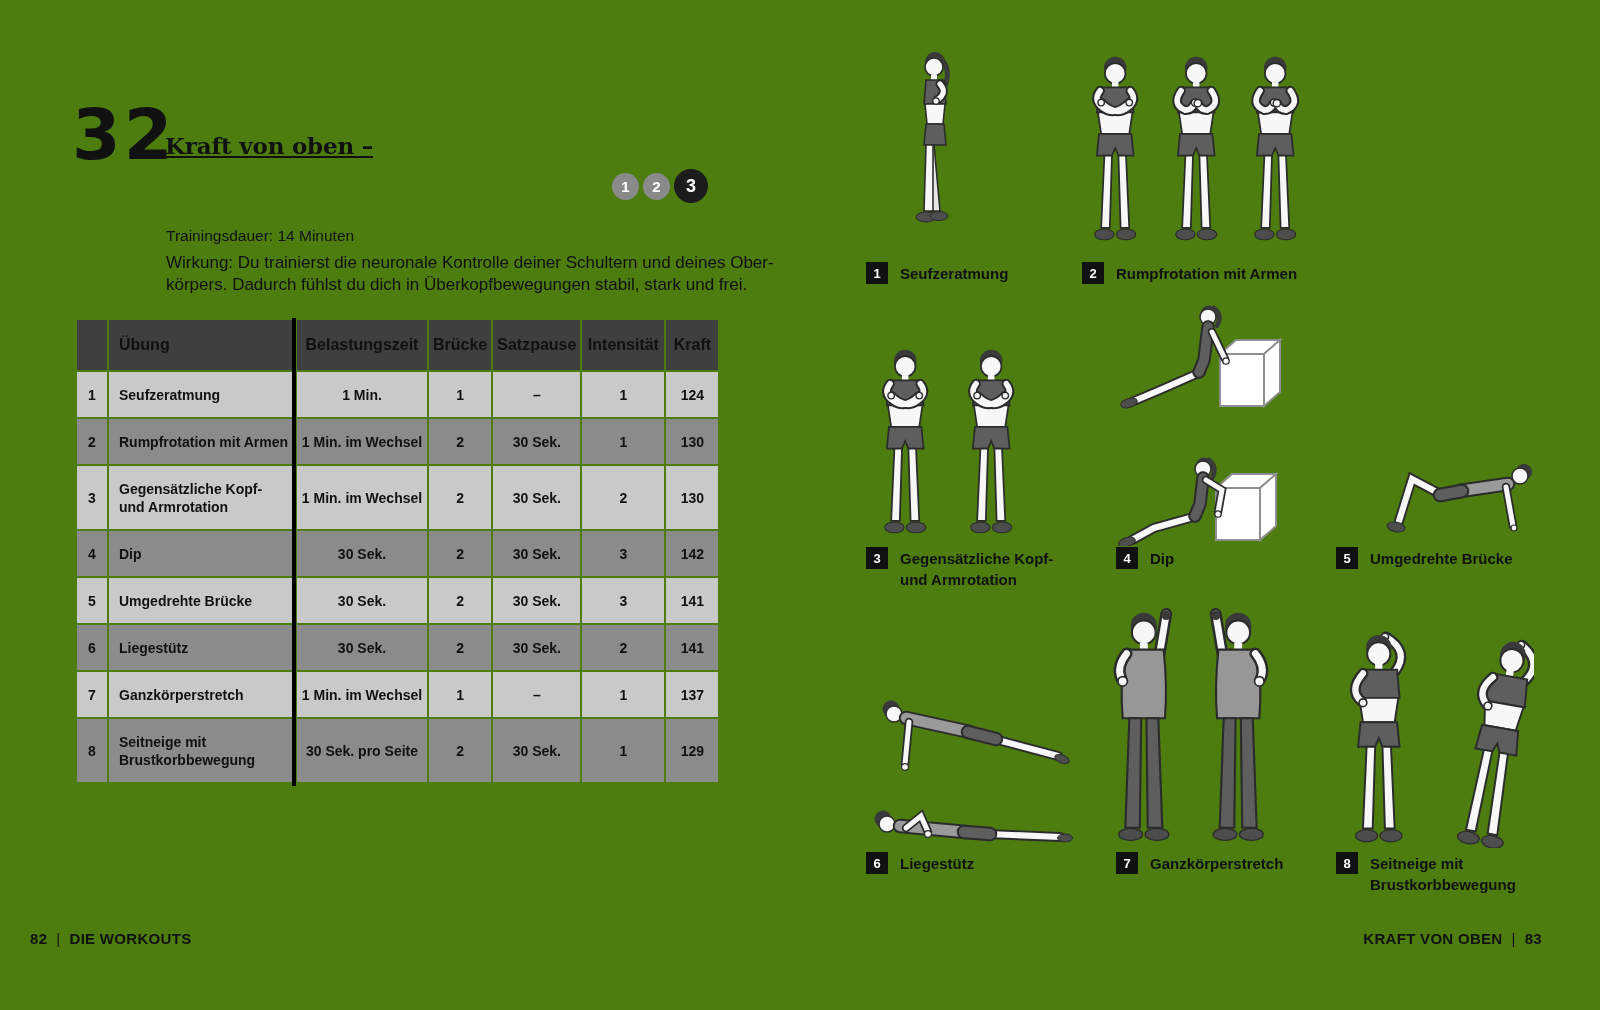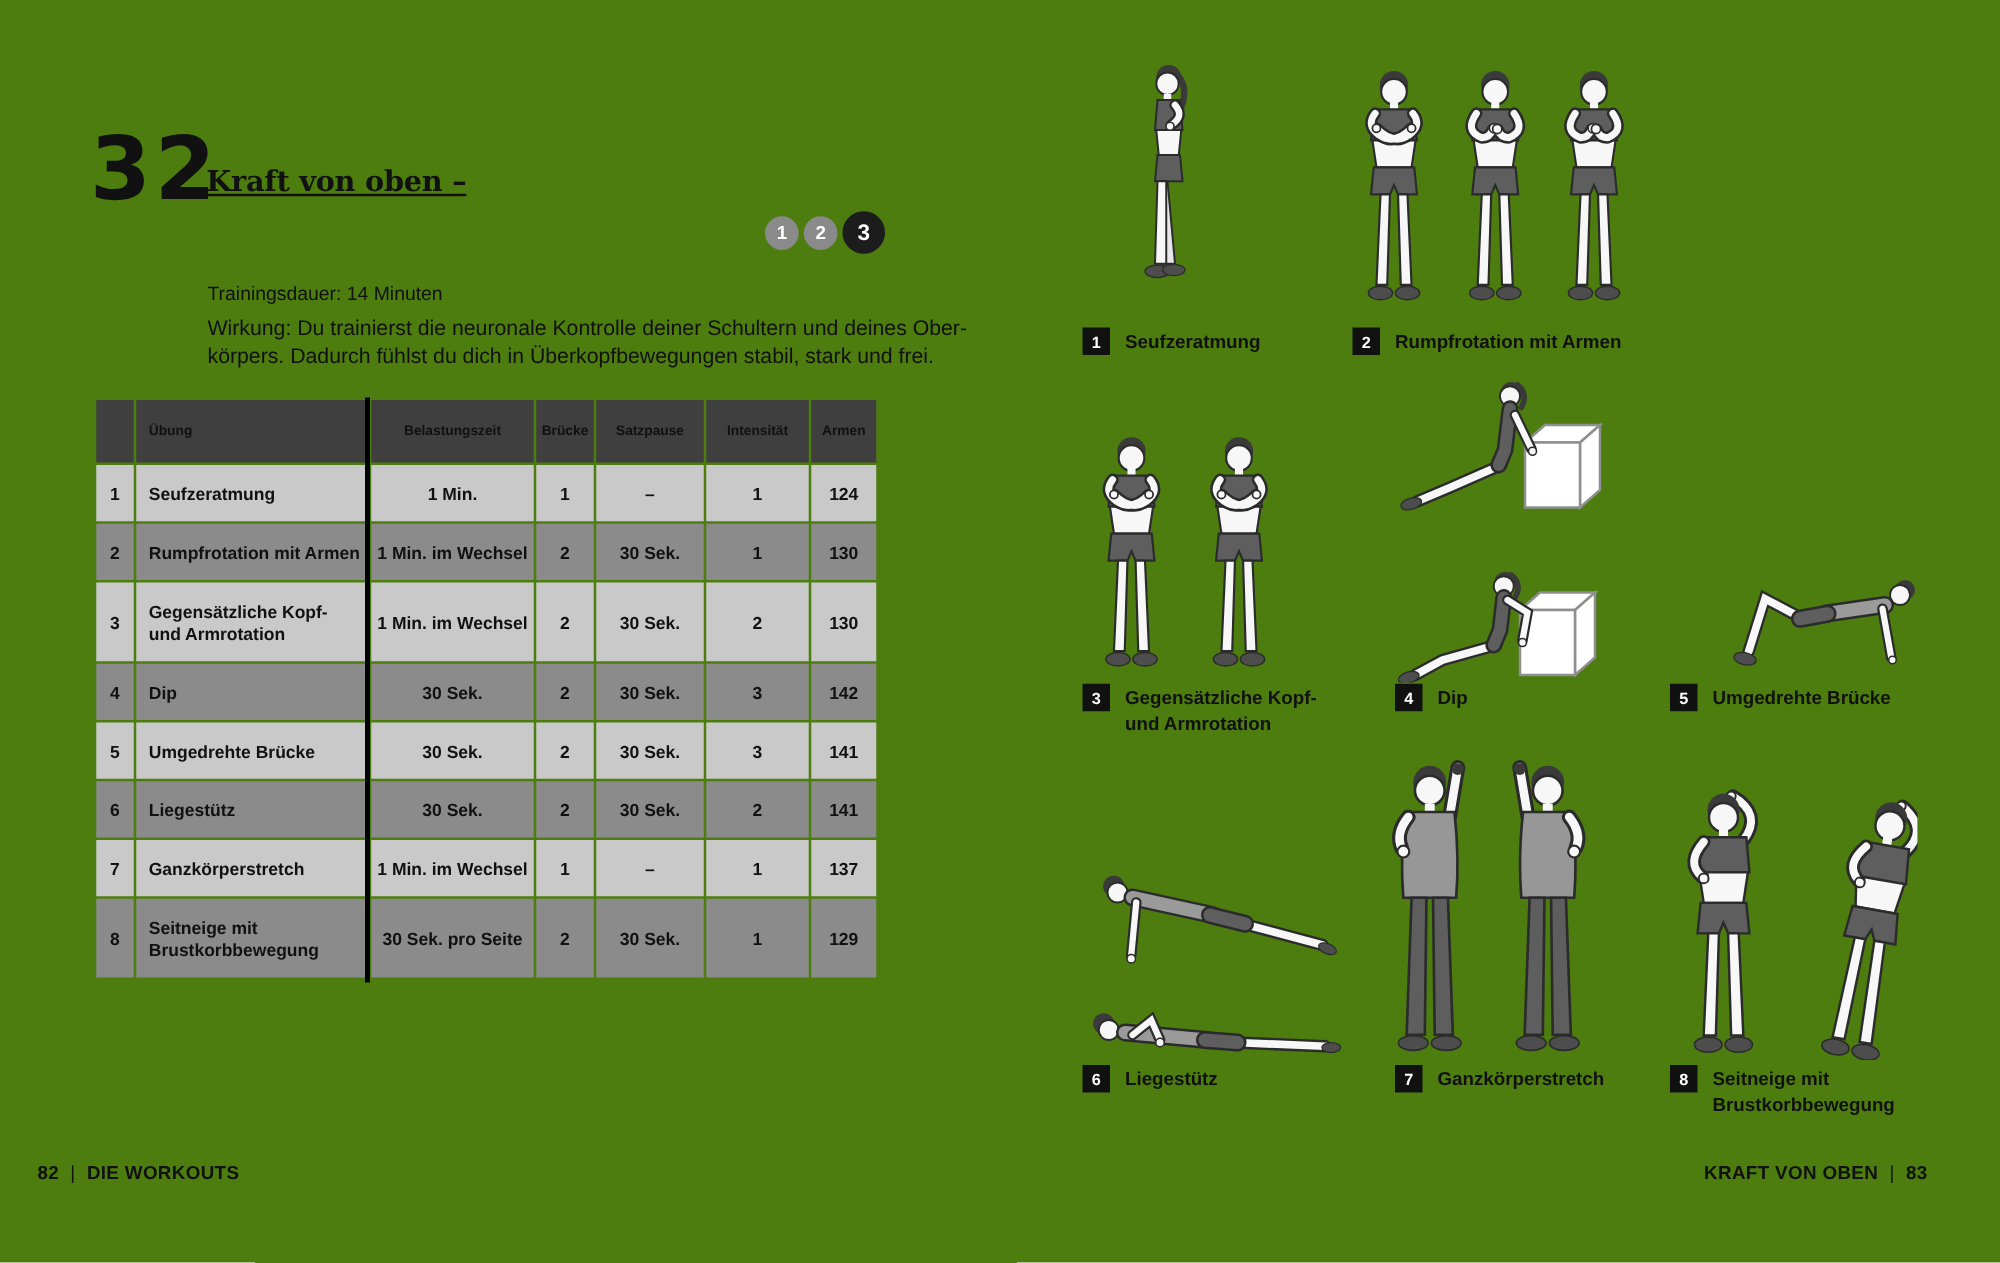--- a/index.html
+++ b/index.html
@@ -14,21 +14,21 @@
     font-weight:700; font-size:23px; line-height:27px; letter-spacing:-0.2px;text-decoration:underline; }
   .difficulty { position:absolute; left:612px; top:169px; display:flex; align-items:center; gap:4px; }
   .diff { width:27px; height:27px; border-radius:50%; background:#8a8a8a; color:#fff;
     font-weight:700; font-size:15px; display:flex; align-items:center; justify-content:center; }
   .diff.active { width:34px; height:34px; background:#1c1c1c; font-size:18px; }
   .duration { position:absolute; left:166px; top:227px; font-size:15.5px; }
   .effect { position:absolute; left:166px; top:252px; font-size:17px; line-height:21.5px; white-space:pre-line; }
 
   
   .workout-table { position:absolute; left:75px; top:318px; border-collapse:separate; border-spacing:2px; }
-  .workout-table th { background:#3f3f3f; color:#101010; font-size:11px; font-weight:700; height:50px; padding:0 4px; }
+  .workout-table th { background:#3f3f3f; color:#101010; font-size:16px; font-weight:700; height:50px; padding:0 4px; }
   .workout-table td { font-size:14px; font-weight:700; color:#111; text-align:center; padding:0 4px; }
   .workout-table th.col-name, .workout-table td.col-name { text-align:left; padding-left:10px; }
   tr.light td { background:#c9c9c9; }
   tr.dark  td { background:#8b8b8b; }
   .row-s td { height:45px; }
   .row-l td { height:63px; }
   .pre { white-space:pre-line; line-height:18px; }
   .table-divider { position:absolute; left:292px; top:318px; width:4px; height:468px; background:#000; }
 
   
@@ -165,21 +165,21 @@
           <col style="width:52px">
       </colgroup>
       <thead>
         <tr>
           <th></th>
           <th class="col-name">Übung</th>
           <th>Belastungszeit</th>
           <th>Brücke</th>
           <th>Satzpause</th>
           <th>Intensität</th>
-          <th>Armen</th>
+          <th>Kraft</th>
         </tr>
       </thead>
       <tbody>
         <tr class="light row-s">
           <td>1</td>
           <td class="col-name">Seufzeratmung</td>
           <td>1 Min.</td>
           <td>1</td>
           <td>–</td>
           <td>1</td>

